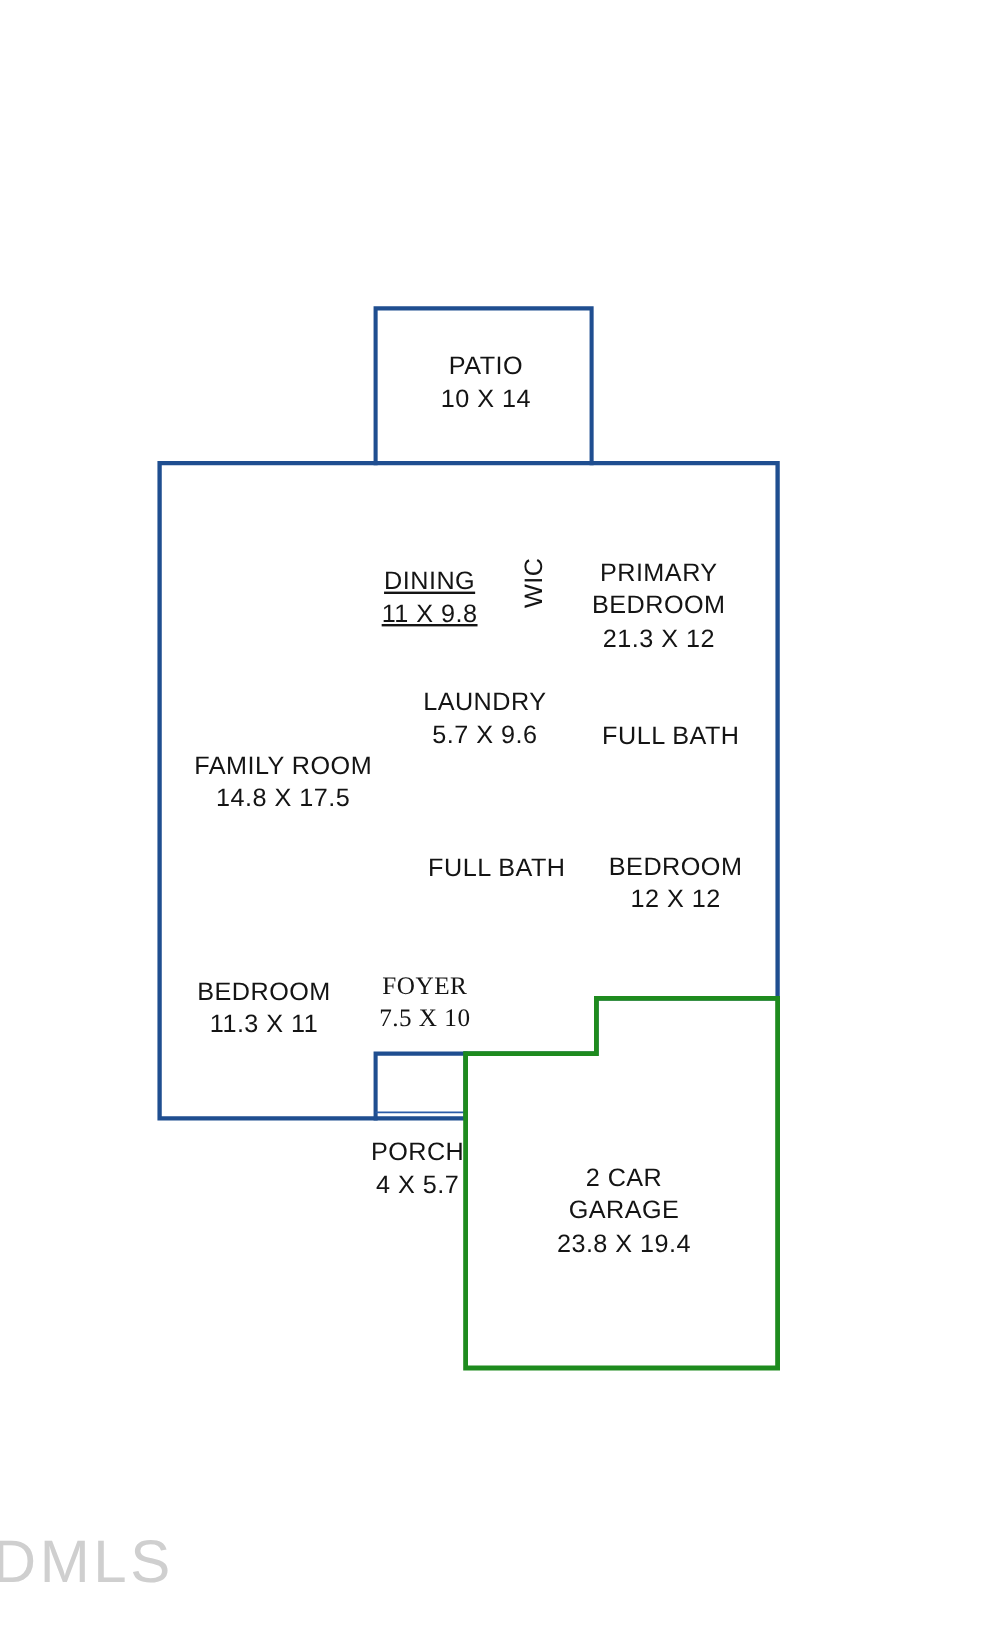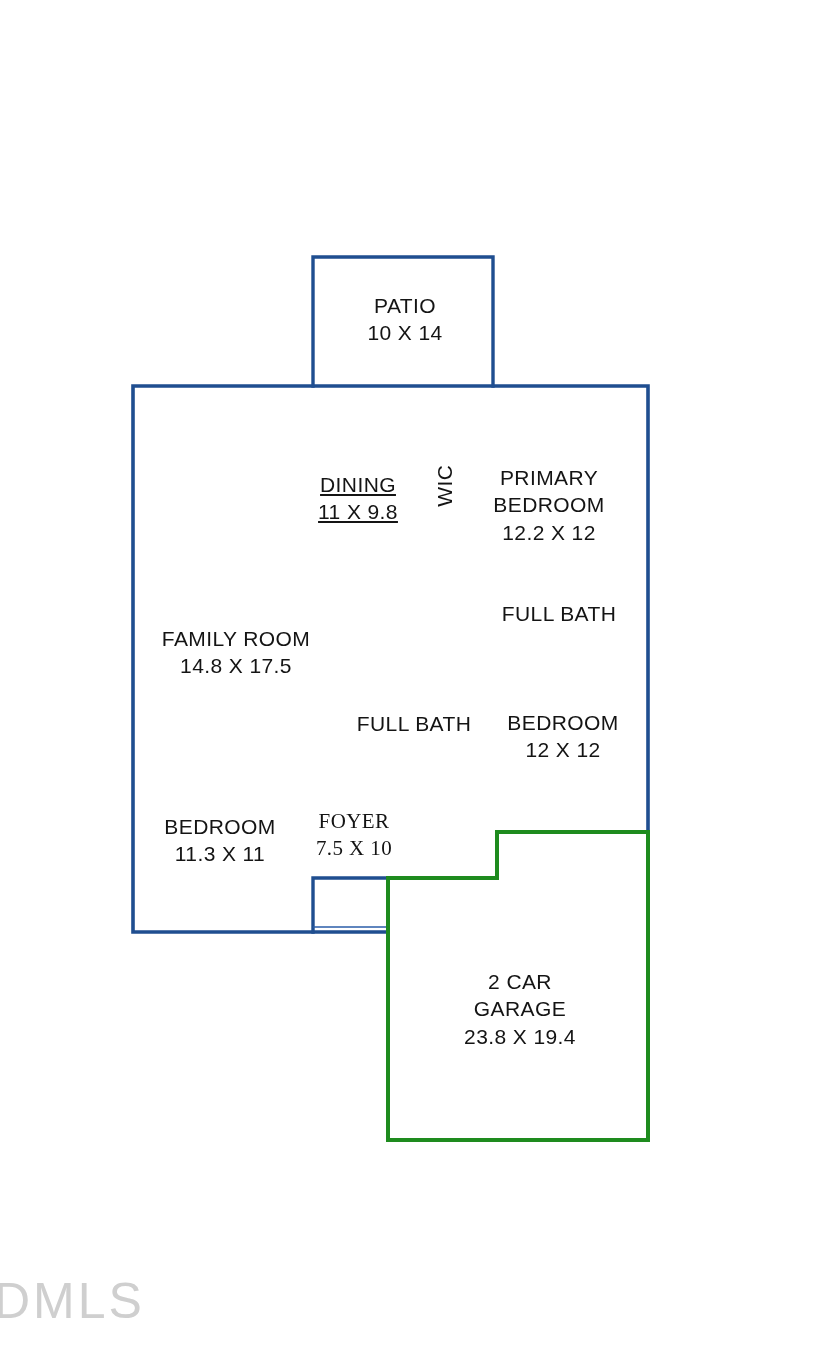--- a/index.html
+++ b/index.html
@@ -115,23 +115,27 @@
     <span class="rl-dims">11 X 9.8</span>
   </div>
 
   <div class="room-label vertical" style="left:413px; top:472px; width:64px;">
     <span class="rl-name">WIC</span>
   </div>
 
   <div class="room-label" style="left:478px; top:464px; width:142px;">
     <span class="rl-name">PRIMARY</span>
     <span class="rl-name">BEDROOM</span>
-    <span class="rl-dims">12.2 X 12</span>
+    <span class="rl-dims">21.3 X 12</span>
   </div>
 
+  <div class="room-label" style="left:340px; top:572px; width:128px;">
+    <span class="rl-name">LAUNDRY</span>
+    <span class="rl-dims">5.7 X 9.6</span>
+  </div>
 
   <div class="room-label" style="left:489px; top:600px; width:140px;">
     <span class="rl-name">FULL BATH</span>
   </div>
 
   <div class="room-label" style="left:150px; top:625px; width:172px;">
     <span class="rl-name">FAMILY ROOM</span>
     <span class="rl-dims">14.8 X 17.5</span>
   </div>
 
@@ -147,20 +151,24 @@
   <div class="room-label" style="left:152px; top:813px; width:136px;">
     <span class="rl-name">BEDROOM</span>
     <span class="rl-dims">11.3 X 11</span>
   </div>
 
   <div class="room-label" style="left:297px; top:808px; width:114px;font-family:Liberation Serif, serif;">
     <span class="rl-name">FOYER</span>
     <span class="rl-dims">7.5 X 10</span>
   </div>
 
+  <div class="room-label" style="left:291px; top:947px; width:114px;">
+    <span class="rl-name">PORCH</span>
+    <span class="rl-dims">4 X 5.7</span>
+  </div>
 
   <div class="room-label" style="left:448px; top:968px; width:144px;">
     <span class="rl-name">2 CAR</span>
     <span class="rl-name">GARAGE</span>
     <span class="rl-dims">23.8 X 19.4</span>
   </div>
 
   <div class="watermark" id="watermark-bottom">DMLS</div>
 
 </div>

